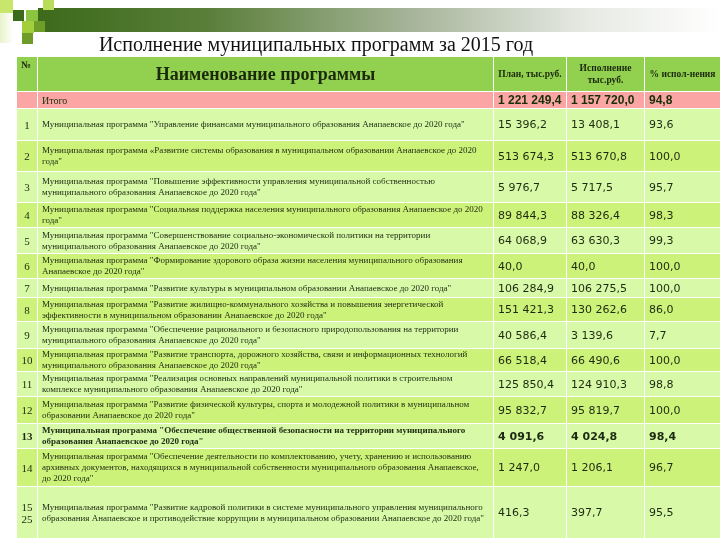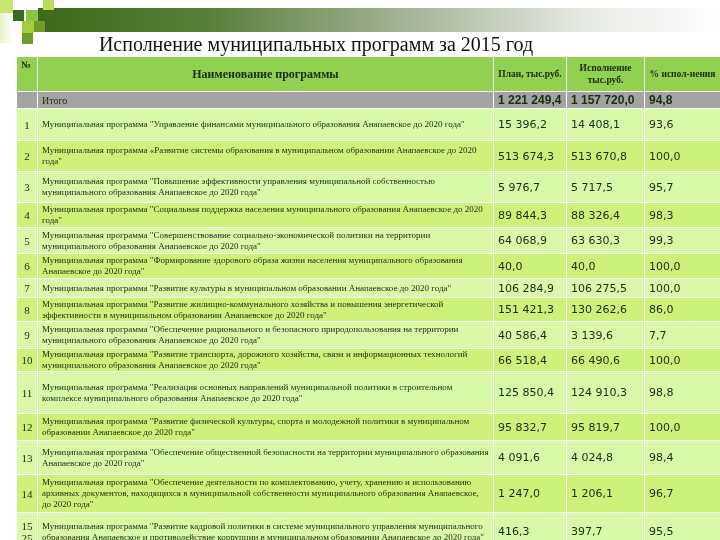--- a/index.html
+++ b/index.html
@@ -32,24 +32,24 @@
   }
   td, th {
     border: 1px solid #ffffff; padding: 0 4px; color: #1d2a10;
     vertical-align: middle;
   }
   th {
     background: #92d050; font-weight: bold; font-size: 11px; height: 32px;
     color: #1b2a0c;
   }
   th.num { text-align: center; font-size: 9.5px; line-height: 12px; }
-  th.name { font-size: 12px; }
+  th.name { font-size: 18px; }
   th.no { text-align: left; vertical-align: top; padding-top: 2px; font-size: 10px; }
   tr.total td {
-    background: #a3a3a3; height: 16px; font-size: 10px; color: #16300a;
+    background: #fca5a5; height: 16px; font-size: 10px; color: #16300a;
   }
   tr.total td.val { font-size: 12px; font-weight: bold; text-align: left; }
   tr.odd td { background: #d7f9a8; }
   tr.even td { background: #cdf27a; }
   td.no { text-align: center; font-size: 11px; }
   td.name { font-size: 9px; line-height: 11px; }
   td.val { text-align: left; font-family: "DejaVu Sans", sans-serif; font-size: 11px; }
   tr.total td.val { font-family: "Liberation Sans", sans-serif; }
 </style>
 </head>
@@ -91,21 +91,21 @@
       <td></td>
       <td>Итого</td>
       <td class="val">1 221 249,4</td>
       <td class="val">1 157 720,0</td>
       <td class="val">94,8</td>
     </tr>
   <tr class="odd" style="height: 32px;">
         <td class="no">1</td>
         <td class="name">Муниципальная программа "Управление финансами муниципального образования Анапаевское до 2020 года"</td>
         <td class="val">15 396,2</td>
-        <td class="val">14 408,1</td>
+        <td class="val">13 408,1</td>
         <td class="val">93,6</td>
       </tr>
       <tr class="even" style="height: 31px;">
         <td class="no">2</td>
         <td class="name">Муниципальная программа «Развитие системы образования в муниципальном образовании Анапаевское до 2020 года"</td>
         <td class="val">513 674,3</td>
         <td class="val">513 670,8</td>
         <td class="val">100,0</td>
       </tr>
       <tr class="odd" style="height: 31px;">
@@ -157,49 +157,49 @@
         <td class="val">3 139,6</td>
         <td class="val">7,7</td>
       </tr>
       <tr class="even" style="height: 16px;">
         <td class="no">10</td>
         <td class="name">Муниципальная программа "Развитие транспорта, дорожного хозяйства, связи и информационных технологий муниципального образования Анапаевское до 2020 года"</td>
         <td class="val">66 518,4</td>
         <td class="val">66 490,6</td>
         <td class="val">100,0</td>
       </tr>
-      <tr class="odd" style="height: 42px; margin-top: 14px;">
+      <tr class="odd" style="height: 25px; margin-top: 14px;">
         <td class="no">11</td>
         <td class="name">Муниципальная программа "Реализация основных направлений муниципальной политики в строительном комплексе муниципального образования Анапаевское до 2020 года"</td>
         <td class="val">125 850,4</td>
         <td class="val">124 910,3</td>
         <td class="val">98,8</td>
       </tr>
       <tr class="even" style="height: 27px;">
         <td class="no">12</td>
         <td class="name">Муниципальная программа "Развитие физической культуры, спорта и молодежной политики в муниципальном образовании Анапаевское до 2020 года"</td>
         <td class="val">95 832,7</td>
         <td class="val">95 819,7</td>
         <td class="val">100,0</td>
       </tr>
-      <tr class="odd" style="height: 34px;">
+      <tr class="odd" style="height: 25px; font-weight: bold;">
         <td class="no">13</td>
         <td class="name">Муниципальная программа "Обеспечение общественной безопасности на территории муниципального образования Анапаевское до 2020 года"</td>
         <td class="val">4 091,6</td>
         <td class="val">4 024,8</td>
         <td class="val">98,4</td>
       </tr>
       <tr class="even" style="height: 38px;">
         <td class="no">14</td>
         <td class="name">Муниципальная программа "Обеспечение деятельности по комплектованию, учету, хранению и использованию архивных документов, находящихся в муниципальной собственности муниципального образования Анапаевское, до 2020 года"</td>
         <td class="val">1 247,0</td>
         <td class="val">1 206,1</td>
         <td class="val">96,7</td>
       </tr>
-      <tr class="odd" style="height: 38px;">
+      <tr class="odd" style="height: 52px;">
         <td class="no" style="line-height: 12px;">15<div>25</div></td>
         <td class="name">Муниципальная программа "Развитие кадровой политики в системе муниципального управления муниципального образования Анапаевское и противодействие коррупции в муниципальном образовании Анапаевское до 2020 года"</td>
         <td class="val">416,3</td>
         <td class="val">397,7</td>
         <td class="val">95,5</td>
       </tr>
     </tbody>
 </table>
 
 </body></html>

